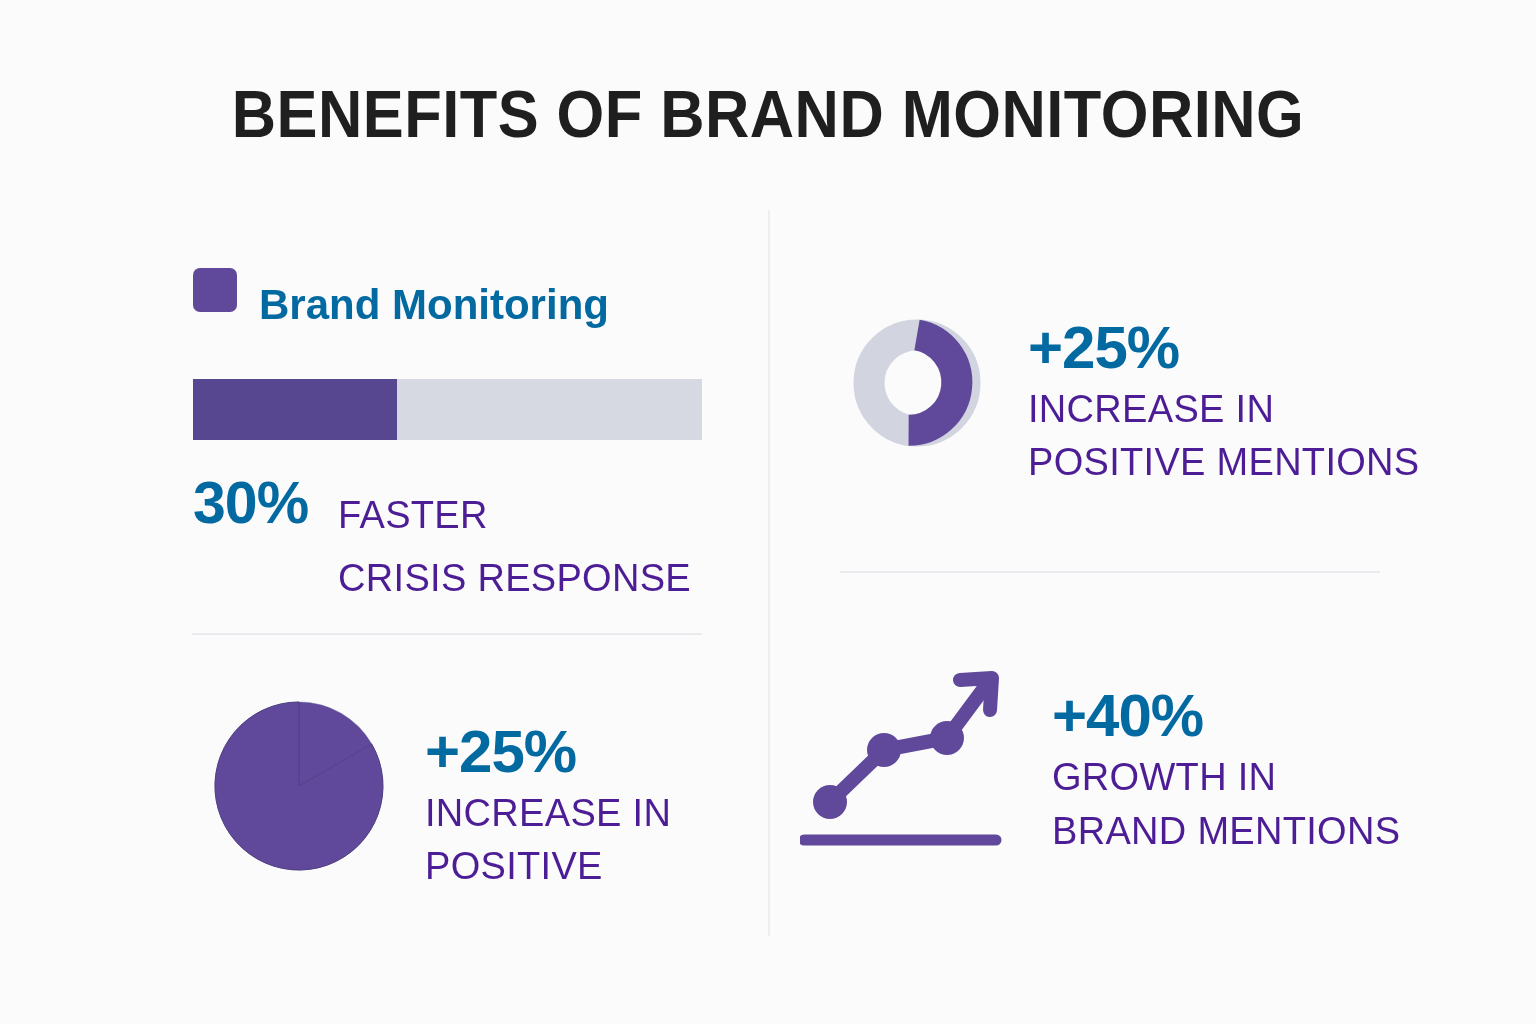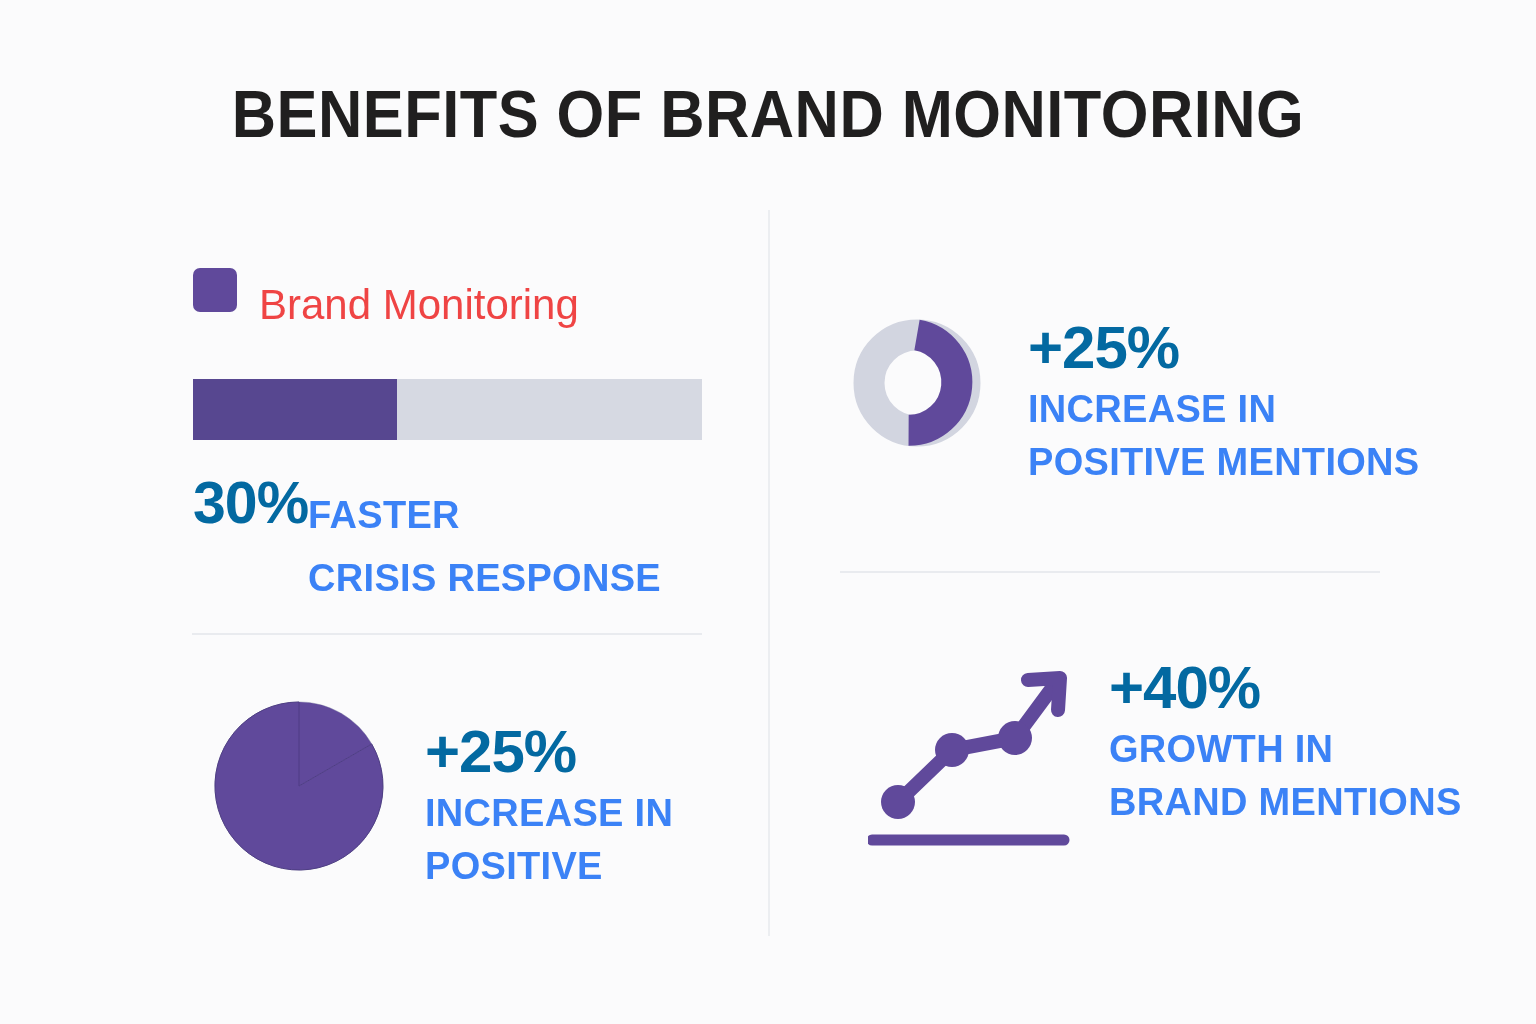--- a/index.html
+++ b/index.html
@@ -74,22 +74,22 @@
     gap: 22px;
   }
   .legend-swatch {
     width: 44px;
     height: 44px;
     border-radius: 7px;
     background: #60499b;
   }
   .legend-label {
     font-size: 42px;
-    color: #ef4444;
-    font-weight: 400;
+    color: #0369a1;
+    font-weight: 700;
     letter-spacing: 0px;
     line-height: 1;
     margin-top: 31px;
   }
 
   
   .bar-track {
     position: absolute;
     left: 193px;
     top: 379px;
@@ -115,31 +115,32 @@
   .big-number {
     font-family: "Liberation Sans Narrow", "Liberation Sans", sans-serif;
     font-weight: 700;
     color: #0369a1;
     line-height: 1;
     white-space: nowrap;
   }
 
   .caption {
     font-family: "Liberation Sans Narrow", "Liberation Sans", sans-serif;
-    font-weight: 700;
-    color: #3b82f6;
+    font-weight: 400;
+    color: #4c1d95;
     line-height: 1.14;
     letter-spacing: 0.3px;
     white-space: nowrap;
   }
 
   
   #stat-bar {
     left: 193px;
     top: 474px;
+    gap: 30px;
     align-items: flex-start;
   }
   #stat-bar .big-number { font-size: 59px; letter-spacing: -1px; }
   #stat-bar .caption { font-size: 38px; margin-top: 20px; }
 
   
   #stat-pie {
     left: 213px;
     top: 700px;
     gap: 40px;
@@ -154,24 +155,24 @@
     left: 852px;
     top: 318px;
     gap: 46px;
     align-items: flex-start;
   }
   #stat-donut .big-number { font-size: 60px; letter-spacing: -1px; }
   #stat-donut .caption { font-size: 38px; margin-top: 10px; }
 
   
   #stat-growth {
-    left: 868px;
+    left: 800px;
     top: 658px;
-    gap: 36px;
-    align-items: flex-start;
+    gap: 47px;
+    align-items: flex-end;
   }
   #stat-growth .big-number { font-size: 60px; letter-spacing: -1px; }
   #stat-growth .caption { font-size: 38px; margin-top: 10px; }
 
   .chart-svg { display: block; }
   .stat-text { display: block; }
 </style>
 </head>
 <body>
 

